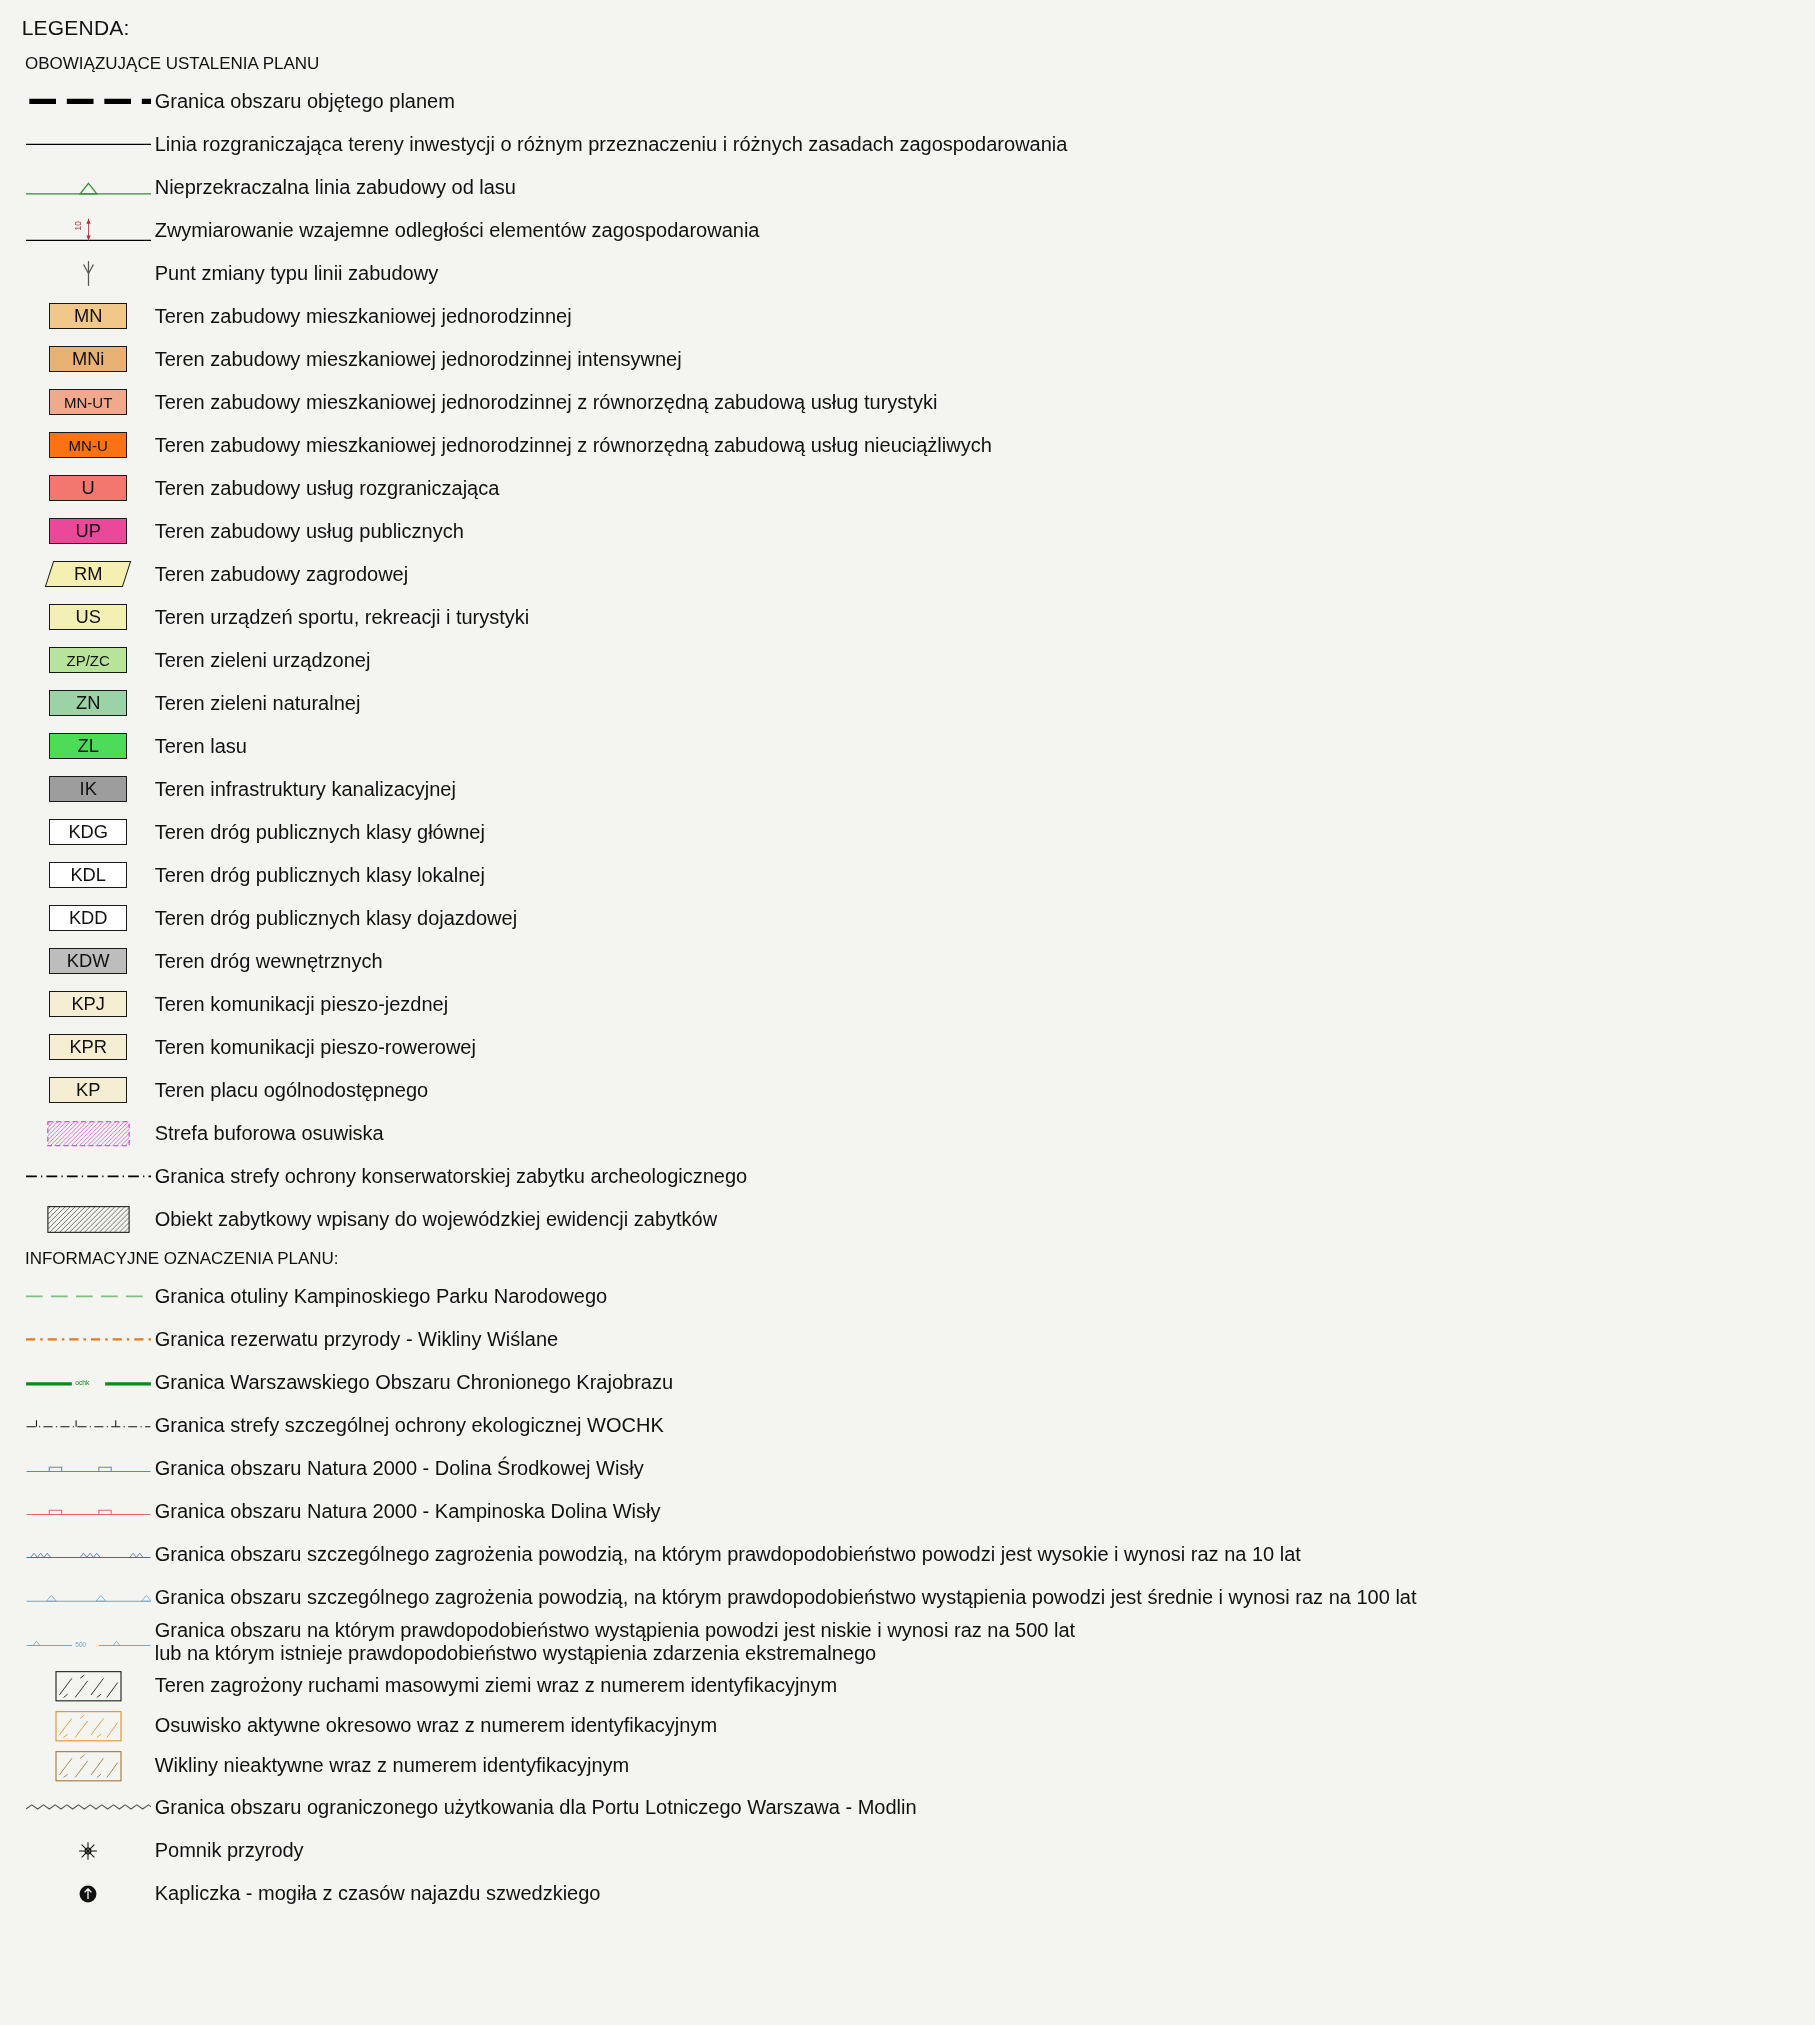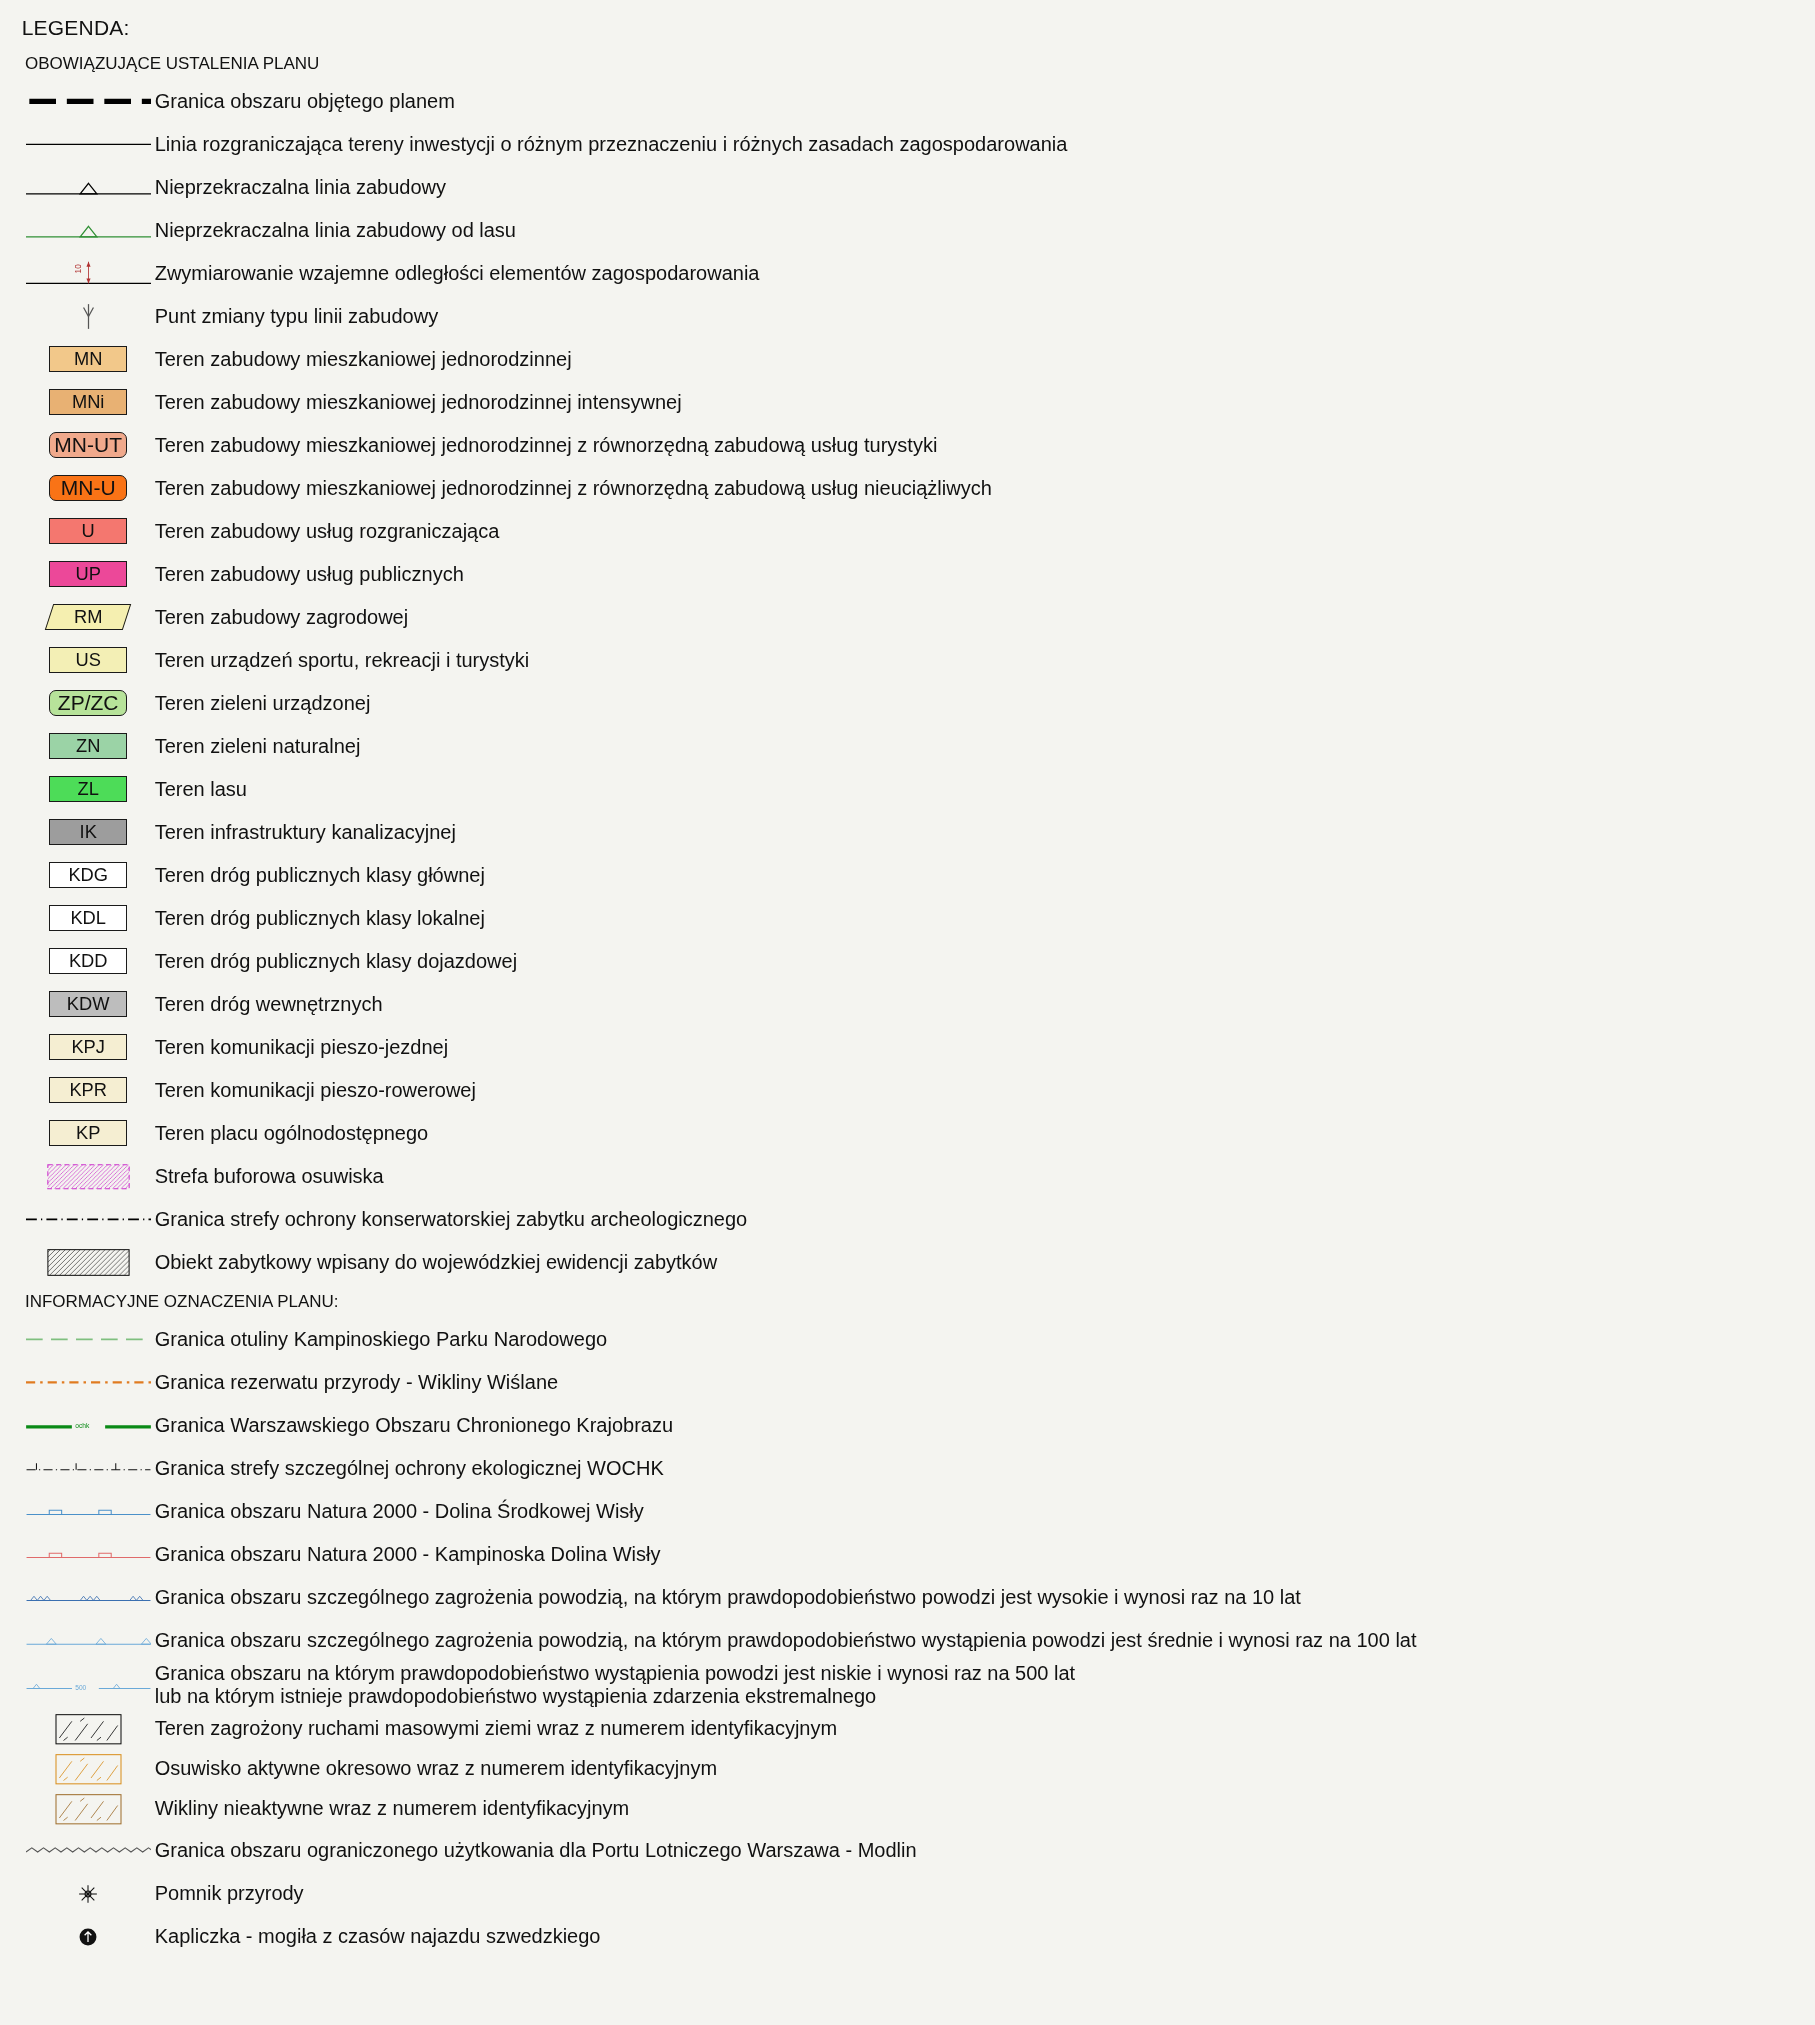--- a/index.html
+++ b/index.html
@@ -56,21 +56,21 @@
     display: flex;
     align-items: center;
     justify-content: center;
     width: 78px;
     height: 26px;
     border: 1.3px solid #1a1a1a;
     font-size: 18.3px;
     font-family: "Liberation Sans", sans-serif;
     box-sizing: border-box;
   }
-  .chip.small { font-size: 21px; border-radius: 7px; }
+  .chip.small { font-size: 15px; }
   .chip.para {
     
     transform: skewX(-18deg);
   }
   .chip.para > span { transform: skewX(18deg); display:block; }
 
   
   .sym svg { display: block; }
 </style>
 </head>
@@ -95,29 +95,20 @@
 
     <div class="row">
       <div class="sym">
         <svg width="125" height="16.7" viewBox="0 0 300 40">
           <line x1="0" y1="20" x2="300" y2="20" stroke="#000" stroke-width="3"></line>
         </svg>
       </div>
       <div class="lbl">Linia rozgraniczająca tereny inwestycji o różnym przeznaczeniu i różnych zasadach zagospodarowania</div>
     </div>
 
-    <div class="row">
-      <div class="sym">
-        <svg width="125" height="25" viewBox="0 0 300 60">
-          <line x1="0" y1="45" x2="300" y2="45" stroke="#000" stroke-width="3"></line>
-          <polygon points="150,20 170,45 130,45" fill="none" stroke="#000" stroke-width="3"></polygon>
-        </svg>
-      </div>
-      <div class="lbl">Nieprzekraczalna linia zabudowy</div>
-    </div>
 
     <div class="row">
       <div class="sym">
         <svg width="125" height="25" viewBox="0 0 300 60">
           <line x1="0" y1="45" x2="300" y2="45" stroke="#2f8f34" stroke-width="3"></line>
           <polygon points="150,20 170,45 130,45" fill="none" stroke="#2f8f34" stroke-width="3"></polygon>
         </svg>
       </div>
       <div class="lbl">Nieprzekraczalna linia zabudowy od lasu</div>
     </div>

